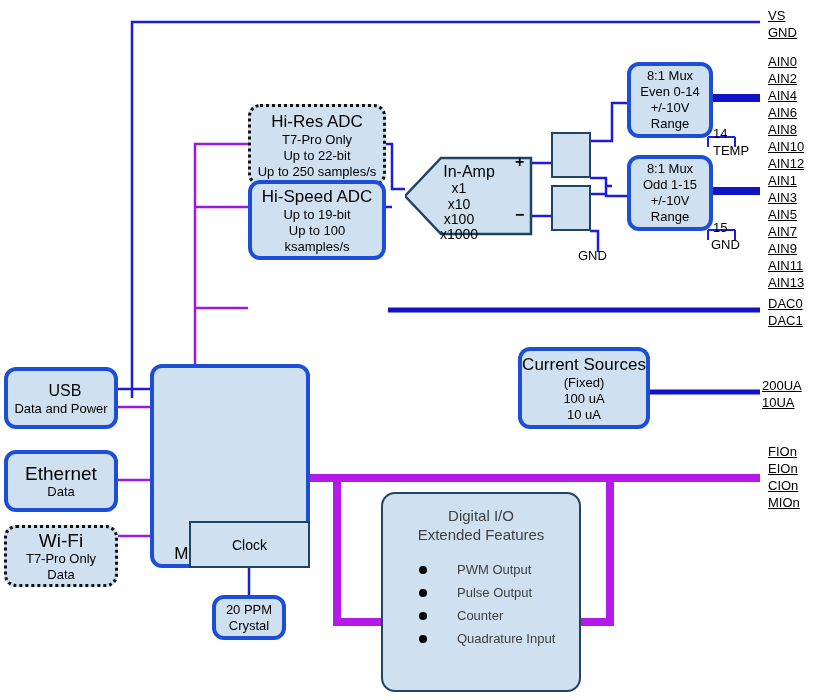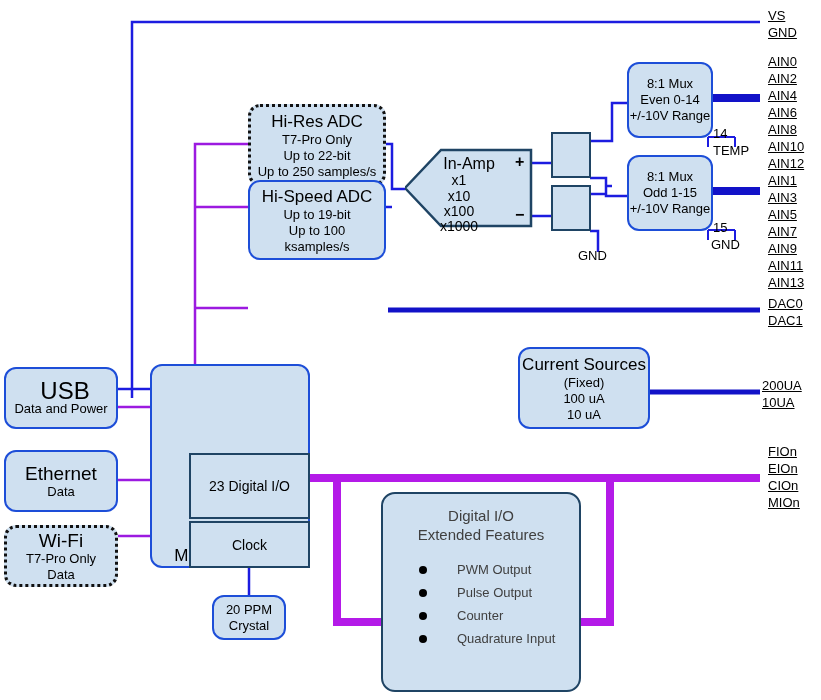--- a/index.html
+++ b/index.html
@@ -1,20 +1,20 @@
 <!DOCTYPE html>
 <html><head>
 <meta charset="utf-8">
 <style>
   html,body{margin:0;padding:0;background:#ffffff;}
   body{font-family:"Liberation Sans",sans-serif;}
   #stage{position:relative;width:821px;height:700px;background:#fff;overflow:hidden;}
   svg.wires{position:absolute;left:0;top:0;width:821px;height:700px;}
 
-  .blk{position:absolute;box-sizing:border-box;background:#cfe0f0;border:2px solid #1d4ed8;
+  .blk{position:absolute;box-sizing:border-box;background:#cfe0f0;border:4px solid #1d4ed8;
        border-radius:12px;display:flex;flex-direction:column;align-items:center;justify-content:center;
        color:#000;text-align:center;}
   .blk.dotted{border-style:dotted;border-width:3px;border-color:#111;}
   .blk .t1{font-size:17px;line-height:21px;}
   .blk .t2{font-size:13px;line-height:16px;}
 
   .plain{position:absolute;box-sizing:border-box;background:#cfe0f0;border:2px solid #1f4464;
          display:flex;align-items:center;justify-content:center;font-size:14px;}
 
   .pinlbl{position:absolute;font-size:13px;line-height:17px;color:#000;white-space:nowrap;text-decoration:underline;}
@@ -129,21 +129,21 @@
     <div class="t2">Up to 250 samples/s</div>
   </div>
 
   <div class="blk" style="left:248px;top:180px;width:138px;height:80px;">
     <div class="t1">Hi-Speed ADC</div>
     <div class="t2">Up to 19-bit</div>
     <div class="t2">Up to 100</div>
     <div class="t2">ksamples/s</div>
   </div>
 
-  <div class="inamp" style="left:405px;top:148px;width:128px;height:104px;">
+  <div class="inamp" style="left:405px;top:156px;width:128px;height:104px;">
     <svg width="128" height="80" xmlns="http://www.w3.org/2000/svg">
       <polygon points="0,40 36,2 126,2 126,78 36,78" fill="#cfe0f0" stroke="#1f4464" stroke-width="2.5"></polygon>
     </svg>
     <div class="txt nm" style="top:6px;left:14px;width:100px;">In-Amp</div>
     <div class="txt g" style="top:24px;left:14px;width:80px;">x1</div>
     <div class="txt g" style="top:40px;left:14px;width:80px;">x10</div>
     <div class="txt g" style="top:55px;left:14px;width:80px;">x100</div>
     <div class="txt g" style="top:70px;left:14px;width:80px;">x1000</div>
   </div>
   <div class="pm" style="left:515px;top:153px;">+</div>
@@ -171,40 +171,37 @@
 
 
   <div class="blk" style="left:518px;top:347px;width:132px;height:82px;">
     <div class="t1">Current Sources</div>
     <div class="t2">(Fixed)</div>
     <div class="t2">100 uA</div>
     <div class="t2">10 uA</div>
   </div>
 
   <div class="blk" style="left:4px;top:367px;width:114px;height:62px;">
-    <div class="t1" style="font-size:24px;margin-left:8px;">USB</div>
+    <div class="t1" style="font-size:16px;margin-left:8px;">USB</div>
     <div class="t2">Data and Power</div>
   </div>
 
   <div class="blk" style="left:4px;top:450px;width:114px;height:62px;">
     <div class="t1" style="font-size:19px;">Ethernet</div>
     <div class="t2">Data</div>
   </div>
 
   <div class="blk dotted" style="left:4px;top:525px;width:114px;height:62px;">
     <div class="t1" style="font-size:19px;">Wi-Fi</div>
     <div class="t2">T7-Pro Only</div>
     <div class="t2">Data</div>
   </div>
 
   <div class="blk" style="left:150px;top:364px;width:160px;height:204px;justify-content:flex-end;padding-top:30px;">
     <div class="t1" style="font-size:17px;">Microcontroller</div>
-  </div>
-  <div class="plain" style="left:189px;top:453px;width:121px;height:66px;border-radius:0;">
-    <span>23 Digital I/O</span>
   </div>
   <div class="plain" style="left:189px;top:521px;width:121px;height:47px;border-radius:0;">
     <span>Clock</span>
   </div>
 
   <div class="blk" style="left:212px;top:595px;width:74px;height:45px;">
     <div class="t2">20 PPM</div>
     <div class="t2">Crystal</div>
   </div>
 

